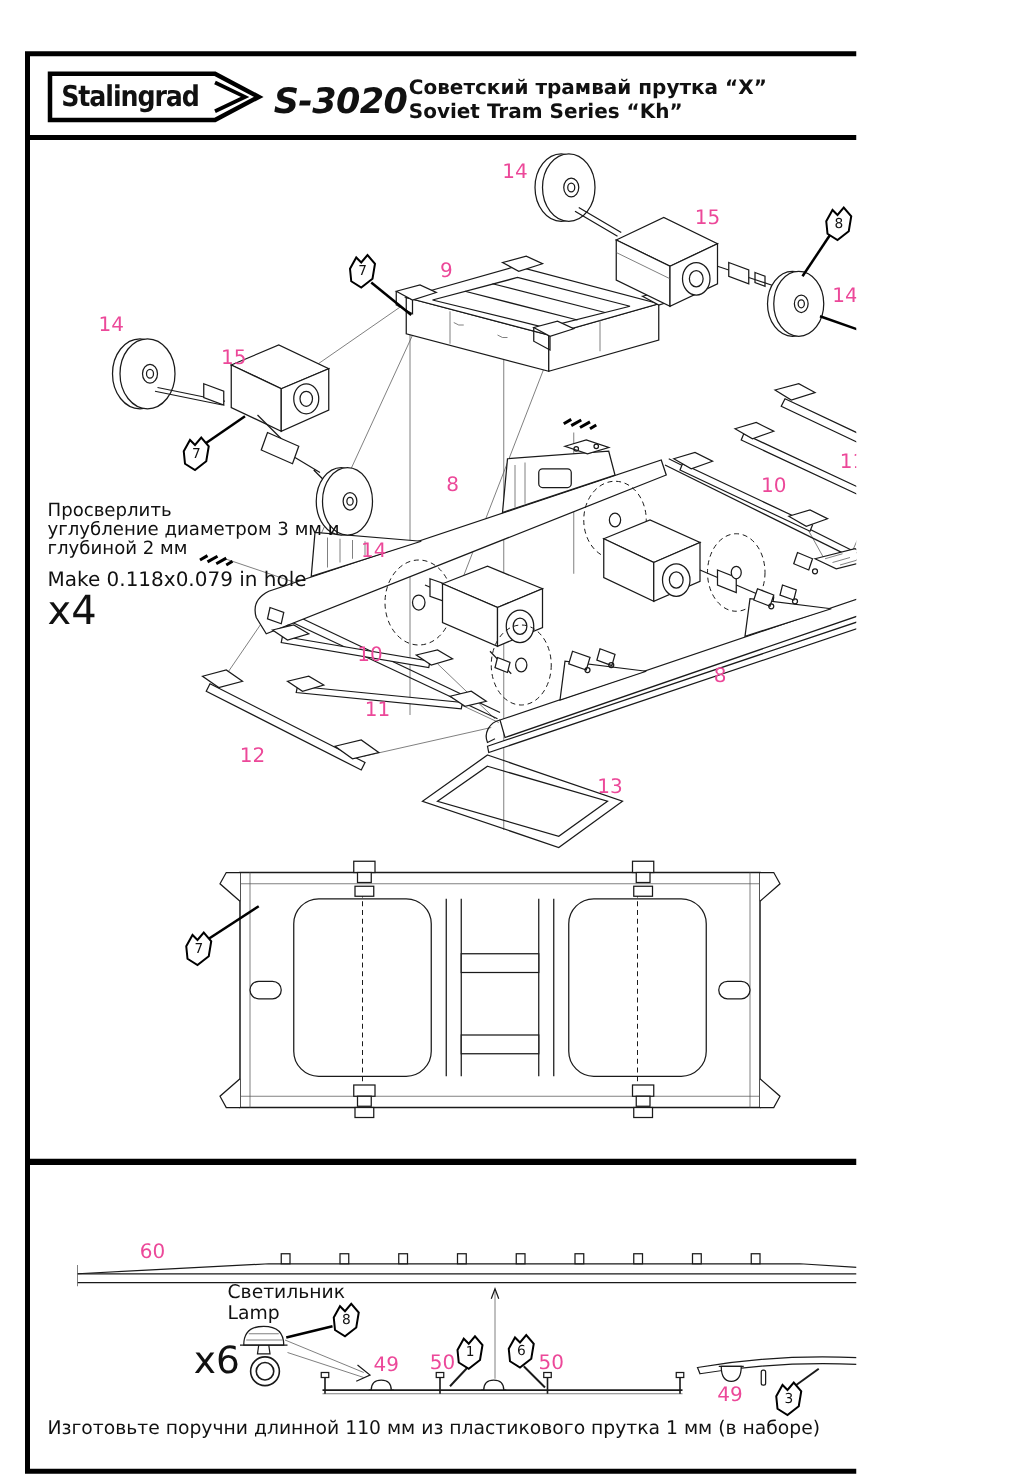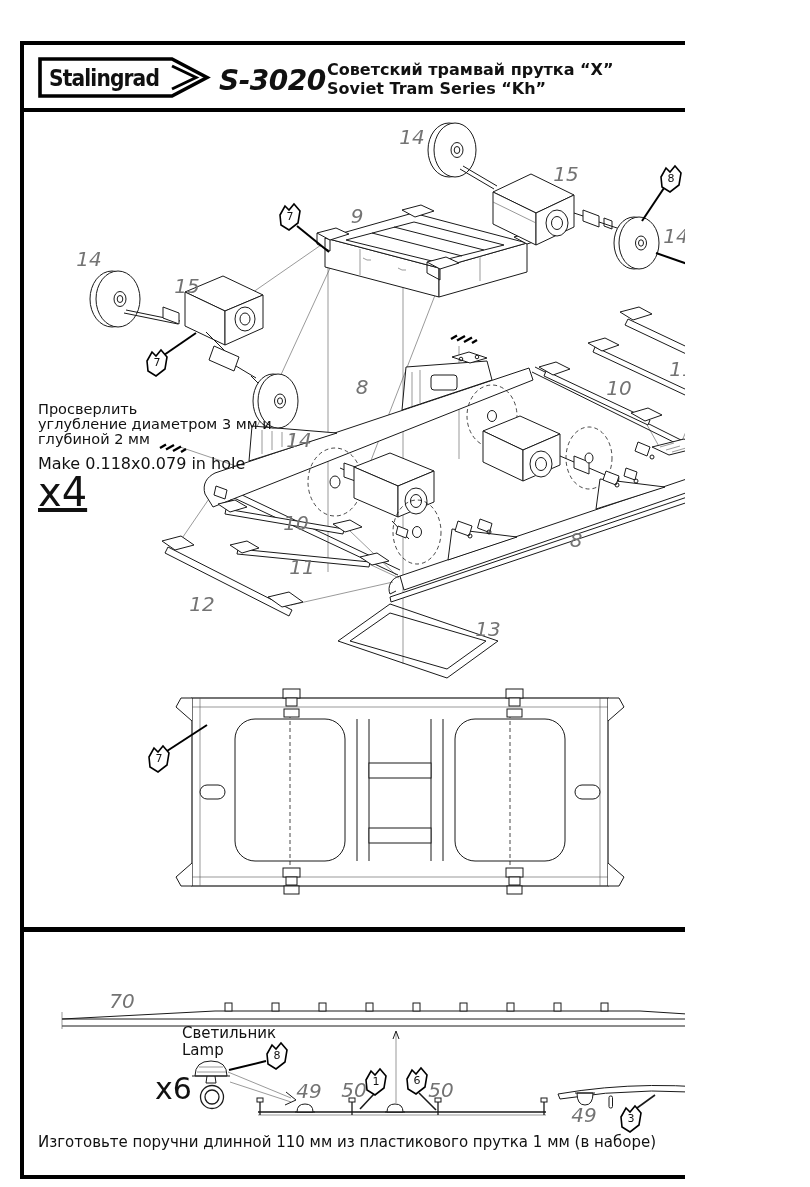--- a/index.html
+++ b/index.html
@@ -3,30 +3,30 @@
 <meta charset="utf-8">
 <style>
   html,body{margin:0;padding:0;background:#fff;}
   .page{position:relative;width:685px;height:1187px;background:#fff;overflow:hidden;
         font-family:"DejaVu Sans","Liberation Sans",sans-serif;color:#111;margin-top:16px;}
   .sheet-border{position:absolute;left:20px;top:25px;width:766px;height:1138px;
         border:4px solid #000;box-sizing:border-box;}
   .hline{position:absolute;background:#000;}
   .abs{position:absolute;}
   .ctr{transform:translate(-50%,-50%);white-space:nowrap;}
-  .plabel{font-size:20px;color:#737373;font-style:italic;}
+  .plabel{font-size:16px;color:#ec4899;}
   .brand{font-size:23px;font-weight:bold;letter-spacing:-1px;transform:scaleX(.88);transform-origin:left center;}
   .code{font-size:28px;font-weight:bold;letter-spacing:-.5px;font-style:italic;}
   .title{font-size:16px;font-weight:bold;line-height:19px;}
   .stepnum{font-size:56px;font-weight:bold;}
   .stepbox{position:absolute;left:722px;width:68px;background:#fff;
         border-left:4px solid #000;border-bottom:4px solid #000;box-sizing:border-box;
         display:flex;align-items:center;justify-content:center;}
   .note{font-size:14.5px;line-height:15px;}
-  .noteqty{font-size:40px;text-decoration:underline;}
+  .noteqty{font-size:32px;}
   .callout{position:absolute;width:26px;height:30px;}
   .callout svg{position:absolute;left:0;top:0;}
   .callout span{position:absolute;left:0;top:8px;width:26px;text-align:center;
         font-size:11px;color:#111;}
   svg{display:block;}
   .k{stroke:#1a1a1a;fill:none;stroke-width:1;}
   .kw{stroke:#1a1a1a;fill:#fff;stroke-width:1;}
   .thin{stroke:#555;fill:none;stroke-width:.6;}
   .lead{stroke:#000;fill:none;stroke-width:2;}
   .dash{stroke:#1a1a1a;fill:none;stroke-width:.8;stroke-dasharray:4 3;}
@@ -398,21 +398,21 @@
       </svg>
     <span>7</span>
   </div>
   <div class="callout" style="left:146px;top:728px">
     <svg width="26" height="30">
         <path d="M3,13 L8,4 L12,8 L17,2 L23,9 L21,21 L12,28 L4,23 Z" fill="#fff" stroke="#000" stroke-width="1.6"></path>
       </svg>
     <span>7</span>
   </div>
 
-  <span class="abs plabel ctr" style="left:122px;top:985px">70</span>
+  <span class="abs plabel ctr" style="left:122px;top:985px">60</span>
   <span class="abs note" style="left:182px;top:1010px;font-size:15px">Светильник</span>
   <span class="abs note" style="left:182px;top:1027px;font-size:15px">Lamp</span>
   <span class="abs" style="left:155px;top:1055px;font-size:30px">x6</span>
 
   <span class="abs plabel ctr" style="left:309px;top:1075px">49</span>
   <span class="abs plabel ctr" style="left:354px;top:1074px">50</span>
   <span class="abs plabel ctr" style="left:441px;top:1074px">50</span>
   <span class="abs plabel ctr" style="left:584px;top:1099px">49</span>
   <span class="abs plabel ctr" style="left:722px;top:1099px">49</span>
 

